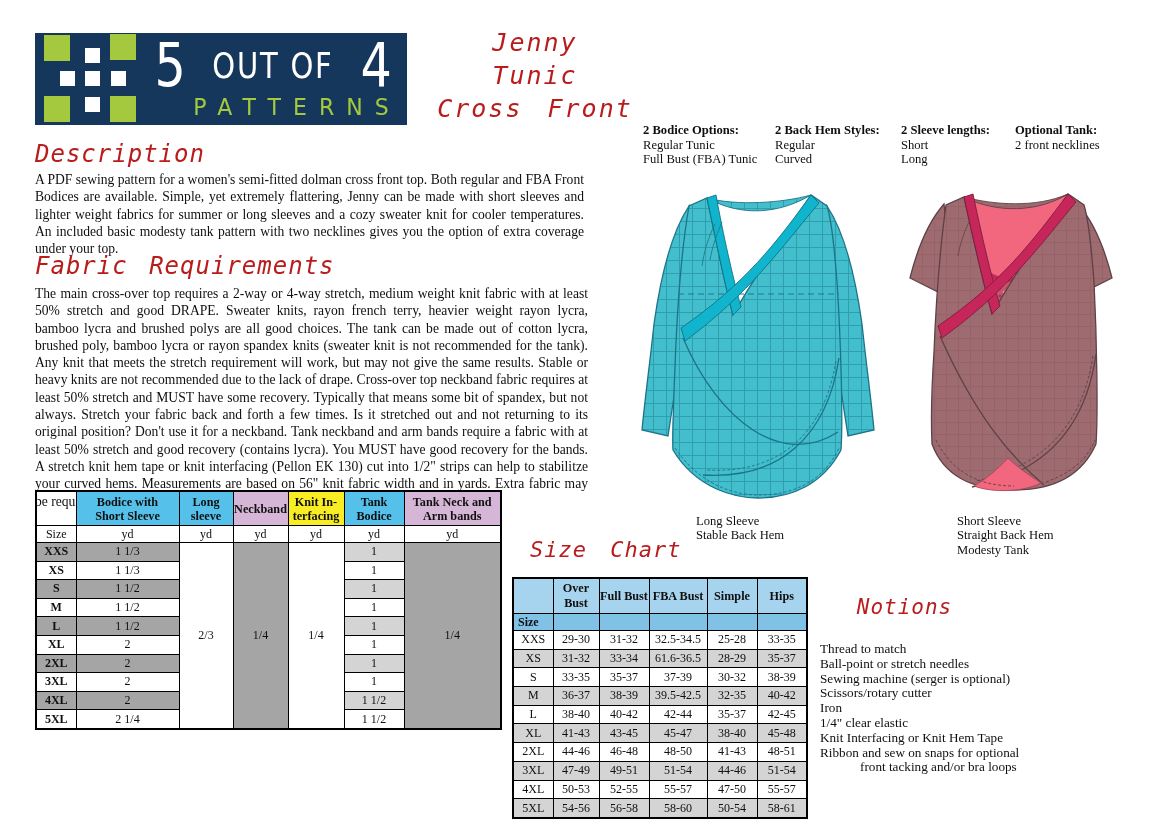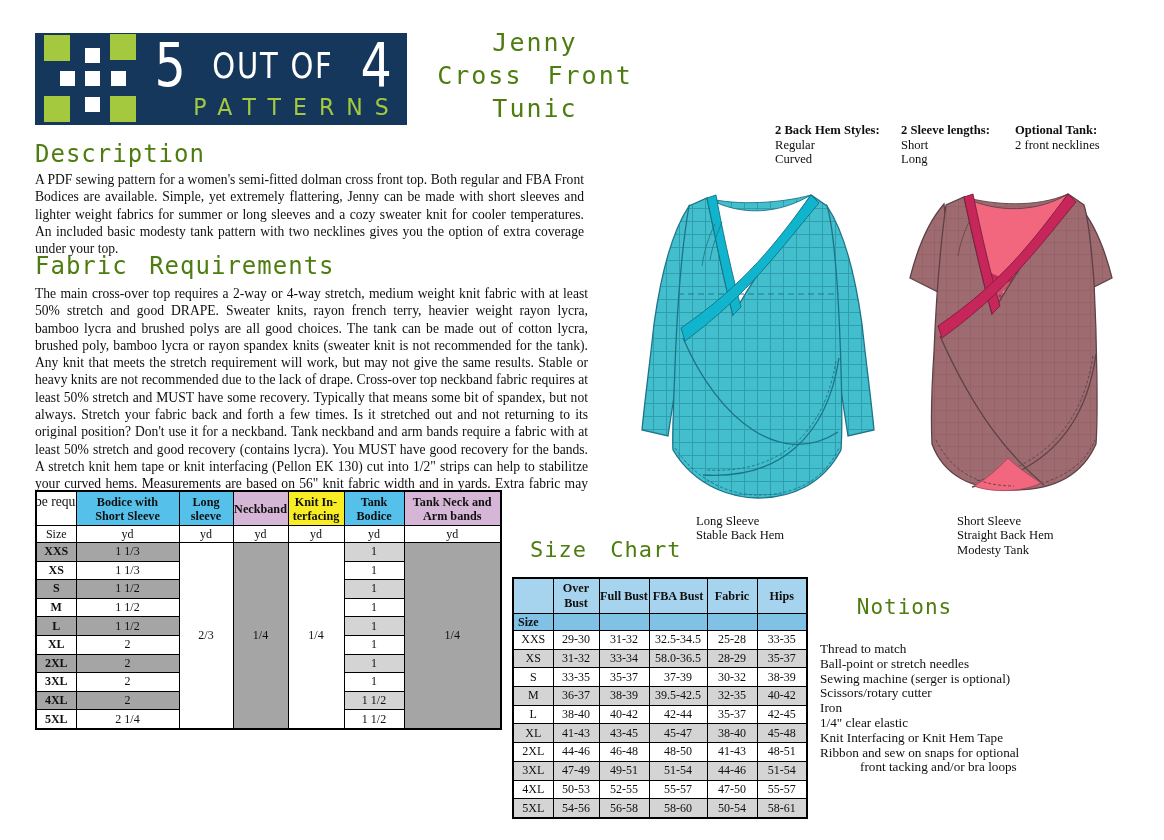--- a/index.html
+++ b/index.html
@@ -14,21 +14,21 @@
   .sq.w{background:#ffffff;width:15px;height:15px;}
   #logo-text{position:absolute;left:108px;top:0;width:260px;height:92px;}
   #brand-line{position:absolute;left:0;top:1px;width:260px;display:flex;align-items:center;
       justify-content:center;gap:15px;color:#fff;font-family:"DejaVu Sans",sans-serif;}
   #brand-line .big{font-size:60px;line-height:62px;font-weight:400;transform:scaleX(.82);}
   #brand-line .mid{font-size:33px;letter-spacing:2px;font-weight:400;transform:scaleY(1.08) scaleX(.88);}
   #brand-sub{position:absolute;left:48px;top:62px;width:212px;text-align:center;color:#a4c93e;
       font-family:"DejaVu Sans",sans-serif;font-size:22px;letter-spacing:12px;transform:scaleY(1.05);}
 
   
-  .hand{font-family:"DejaVu Sans Mono",monospace;color:#4d7c0f;}
+  .hand{font-family:"DejaVu Sans Mono",monospace;color:#b91c1c;font-style:italic;}
   #title{left:415px;top:26px;width:240px;text-align:center;font-size:25px;line-height:33px;
          letter-spacing:2px;word-spacing:8px;}
   #desc-h{left:35px;top:140px;font-size:24px;letter-spacing:1px;}
   #fab-h{left:35px;top:252px;font-size:24px;letter-spacing:1px;word-spacing:6px;}
   #sc-h{left:530px;top:537px;font-size:22px;letter-spacing:1px;word-spacing:9px;}
   #no-h{left:832px;top:595px;width:145px;text-align:center;font-size:21px;letter-spacing:1px;}
 
   .para{font-size:13.6px;line-height:17.3px;text-align:justify;}
   #desc-b{left:35px;top:171px;width:549px;}
   #fab-b{left:35px;top:285px;width:553px;}
@@ -89,30 +89,35 @@
         <span class="big">5</span>
         <span class="mid">OUT OF</span>
         <span class="big">4</span>
       </div>
       <div id="brand-sub">PATTERNS</div>
     </div>
   </div>
 
   <div id="title" class="abs hand">
     <div>Jenny</div>
+    <div>Tunic</div>
     <div>Cross Front</div>
-    <div>Tunic</div>
   </div>
 
   <div id="desc-h" class="abs hand">Description</div>
   <div id="desc-b" class="abs para">A PDF sewing pattern for a women's semi-fitted dolman cross front top.  Both regular and FBA Front Bodices are available.  Simple, yet extremely flattering, Jenny can be made with short sleeves and lighter weight fabrics for summer or long sleeves and a cozy sweater knit for cooler temperatures.  An included basic modesty tank pattern with two necklines gives you the option of extra coverage under your top.</div>
 
   <div id="fab-h" class="abs hand">Fabric Requirements</div>
   <div id="fab-b" class="abs para">The main cross-over top requires a 2-way or 4-way stretch, medium weight knit fabric with at least 50% stretch and good DRAPE.  Sweater knits, rayon french terry, heavier weight rayon lycra, bamboo lycra and brushed polys are all good choices.  The tank can be made out of cotton lycra, brushed poly, bamboo lycra or rayon spandex knits (sweater knit is not recommended for the tank).  Any knit that meets the stretch requirement will work, but may not give the same results.  Stable or heavy knits are not recommended due to the lack of drape. Cross-over top neckband fabric requires at least 50% stretch and MUST have some recovery.  Typically that means some bit of spandex, but not always.  Stretch your fabric back and forth a few times.  Is it stretched out and not returning to its original position?  Don't use it for a neckband.   Tank neckband and arm bands require a fabric with at least 50% stretch and good recovery (contains lycra).  You MUST have good recovery for the bands.  A stretch knit hem tape or knit interfacing (Pellon EK 130) cut into 1/2" strips can help to stabilitze your curved hems.  Measurements are based on 56" knit fabric width and in yards.  Extra fabric may be required to match patterns or stripes or if you need additional length.</div>
 
+  <div id="opt1" class="abs opt">
+    <div class="lab">2 Bodice Options:</div>
+    <div>Regular Tunic</div>
+    <div>Full Bust (FBA) Tunic</div>
+  </div>
   <div id="opt2" class="abs opt">
     <div class="lab">2 Back Hem Styles:</div>
     <div>Regular</div>
     <div>Curved</div>
   </div>
   <div id="opt3" class="abs opt">
     <div class="lab">2 Sleeve lengths:</div>
     <div>Short</div>
     <div>Long</div>
   </div>
@@ -297,21 +302,21 @@
         <col style="width:50px">
         <col style="width:50px">
     </colgroup>
     <tbody>
         <tr class="hdr">
       <th></th>
       <th class="pre">Over
 Bust</th>
       <th class="pre">Full Bust</th>
       <th class="pre">FBA Bust</th>
-      <th class="pre">Fabric</th>
+      <th class="pre">Simple</th>
       <th class="pre">Hips</th>
     </tr>
     <tr class="szrow">
       <td>Size</td>
       <td></td>
           <td></td>
       <td></td>
           <td></td>
       <td></td>
     </tr>
@@ -320,21 +325,21 @@
           <td>29-30</td>
           <td>31-32</td>
           <td>32.5-34.5</td>
           <td>25-28</td>
           <td>33-35</td>
     </tr>
     <tr class="d even">
       <td>XS</td>
           <td>31-32</td>
           <td>33-34</td>
-          <td>58.0-36.5</td>
+          <td>61.6-36.5</td>
           <td>28-29</td>
           <td>35-37</td>
     </tr>
     <tr class="d">
       <td>S</td>
           <td>33-35</td>
           <td>35-37</td>
           <td>37-39</td>
           <td>30-32</td>
           <td>38-39</td>

